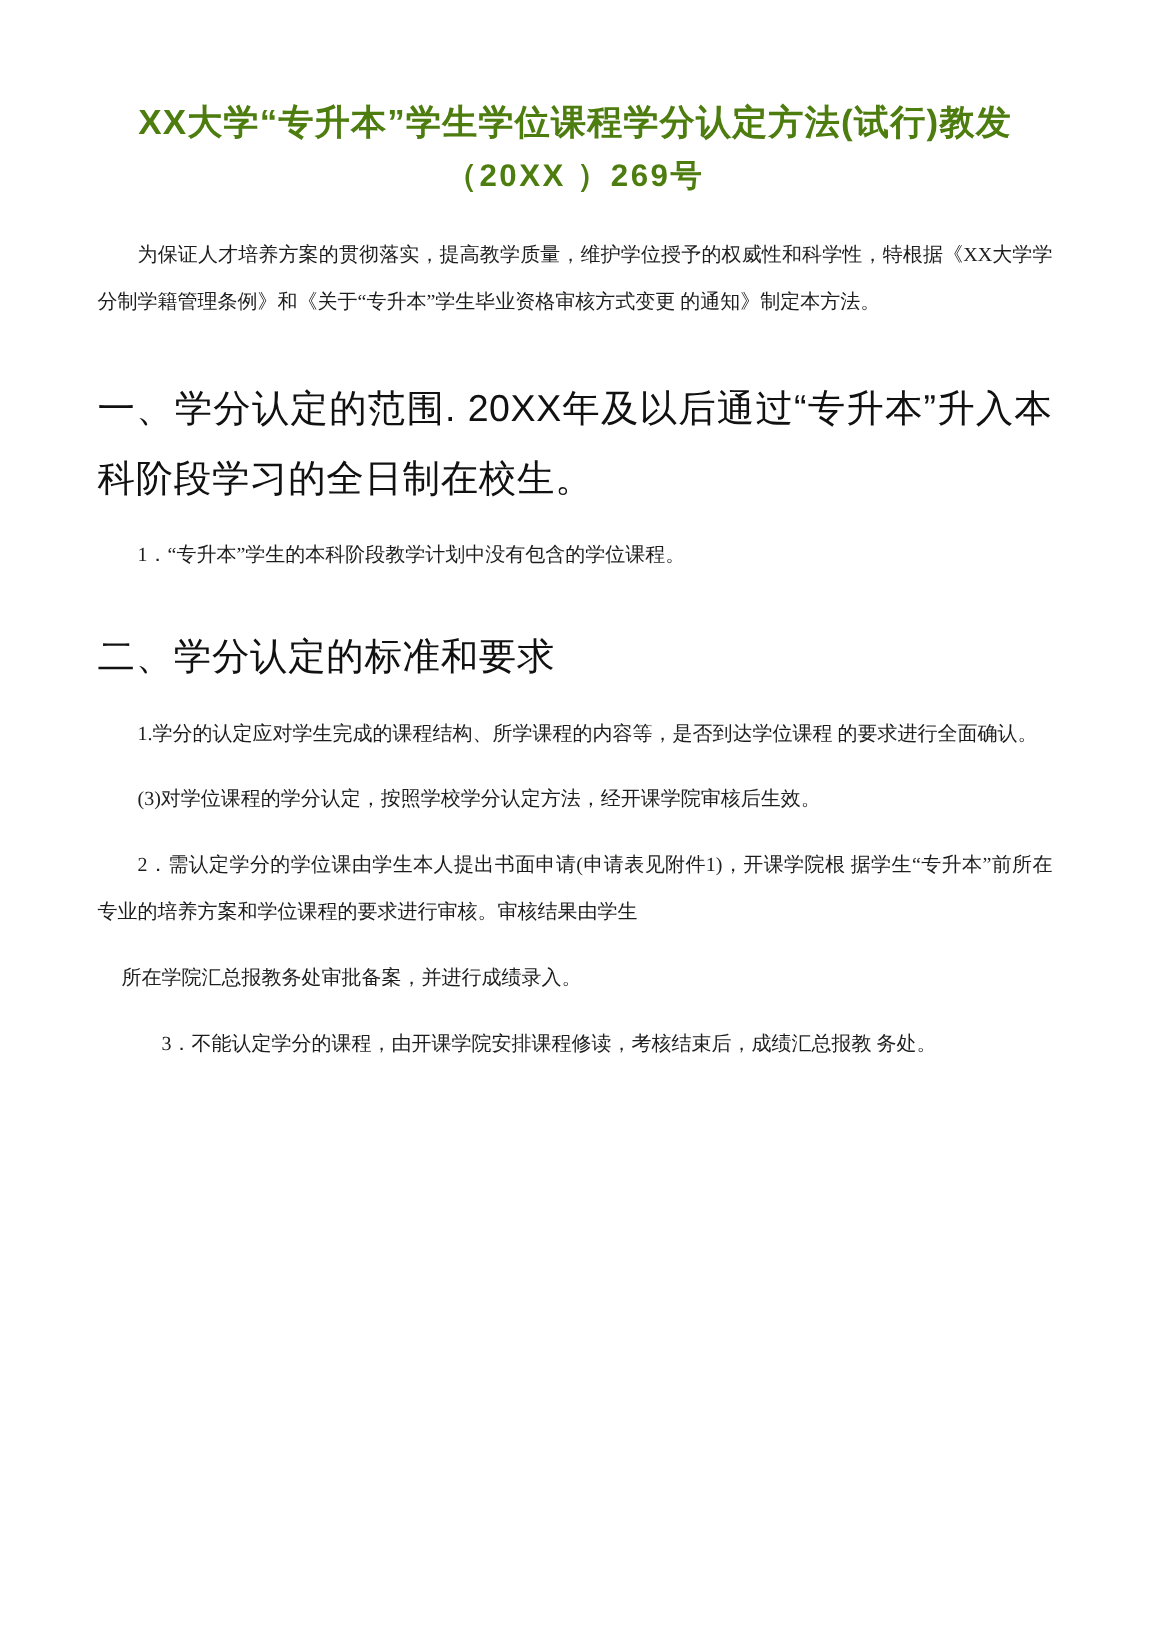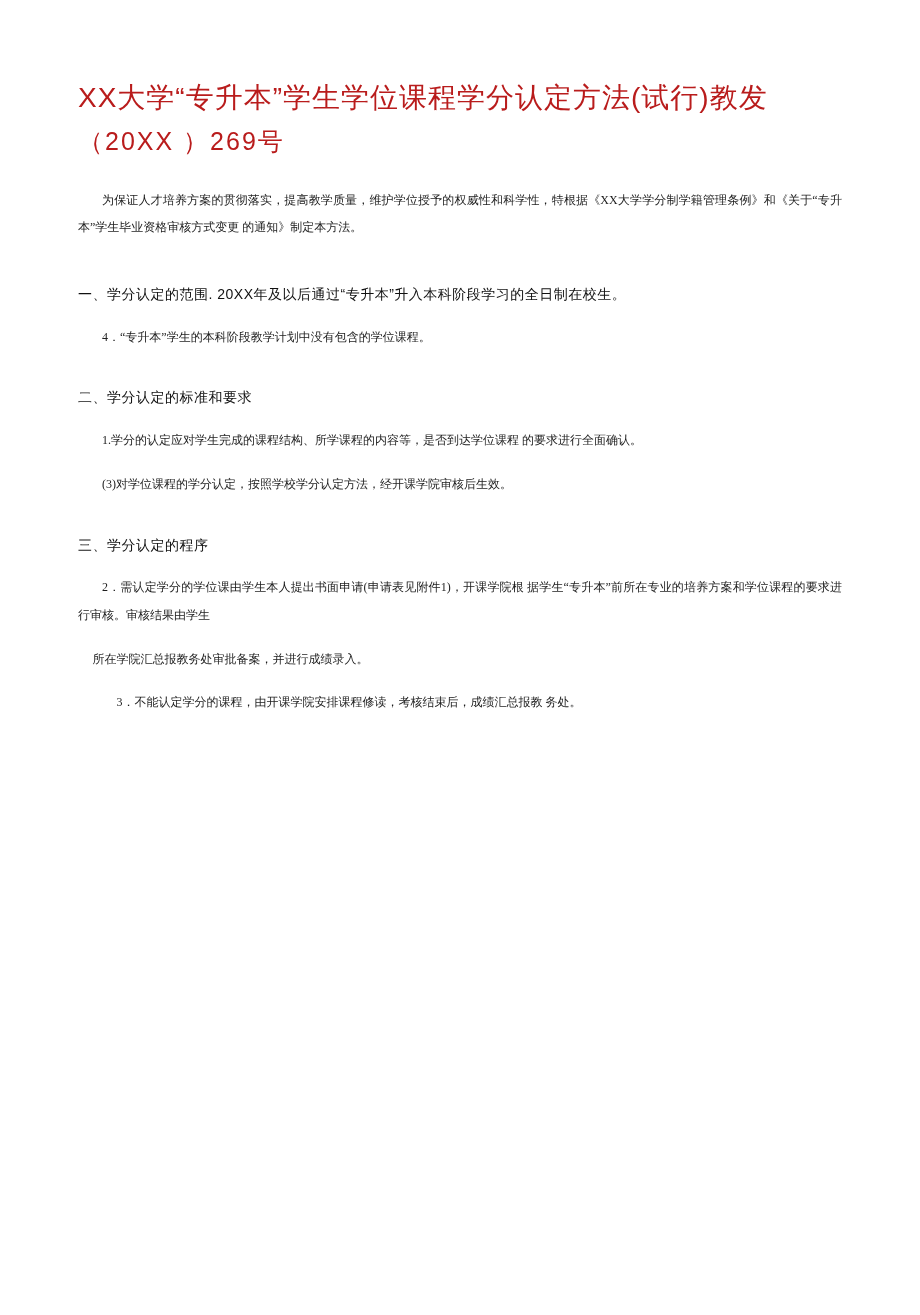--- a/index.html
+++ b/index.html
@@ -13,50 +13,51 @@
     height: 1315px;
     box-sizing: border-box;
     background: #ffffff;
     color: #1d1d1d;
     padding: 58px 78px 30px 78px;
     overflow: hidden;
     font-family: "Liberation Serif", serif;
   }
   .doc-title {
     font-family: "Liberation Sans", sans-serif;
-    font-weight: 400;
-    color: #b91c1c;
+    font-weight: 700;
+    color: #4d7c0f;
     font-size: 28px;
     line-height: 1.6;
     margin: 18px 0 0 0;
     letter-spacing: 1px;
+    text-align: center;
   }
   .doc-title .title-line {
     display: block;
   }
   .doc-title .title-line2 {
     font-size: 25px;
     letter-spacing: 2px;
   }
   .para {
-    font-size: 12px;
+    font-size: 16px;
     line-height: 2.3;
     margin: 16px 0;
     text-align: justify;
     text-indent: 2em;
     color: #1d1d1d;
   }
   .para.tight-top { margin-top: 26px; }
   .para.indent-small { text-indent: 1.2em; }
   .para.indent-large { text-indent: 3.2em; }
   .sec-heading {
     font-family: "Liberation Sans", sans-serif;
     font-weight: 500;
     color: #111111;
-    font-size: 14px;
+    font-size: 30px;
     line-height: 1.85;
     text-align: justify;
     text-indent: 0;
     margin: 34px 0 16px 0;
     letter-spacing: 0.5px;
   }
   .sec-heading.first { margin-top: 40px; }
 </style>
 </head>
 <body>
@@ -65,32 +66,31 @@
 
   <h1 class="doc-title">
     <span class="title-line">XX大学“专升本”学生学位课程学分认定方法(试行)教发</span>
     <span class="title-line title-line2">（20XX ）269号</span>
   </h1>
 
   <p class="para tight-top">为保证人才培养方案的贯彻落实，提高教学质量，维护学位授予的权威性和科学性，特根据《XX大学学分制学籍管理条例》和《关于“专升本”学生毕业资格审核方式变更 的通知》制定本方法。</p>
 
   <h2 class="sec-heading first">一、学分认定的范围. 20XX年及以后通过“专升本”升入本科阶段学习的全日制在校生。</h2>
 
-  <p class="para">4．“专升本”学生的本科阶段教学计划中没有包含的学位课程。</p>
+  <p class="para">1．“专升本”学生的本科阶段教学计划中没有包含的学位课程。</p>
 
   <h2 class="sec-heading">二、学分认定的标准和要求</h2>
 
   <p class="para">1.学分的认定应对学生完成的课程结构、所学课程的内容等，是否到达学位课程  的要求进行全面确认。</p>
 
 
 
 
   <p class="para">(3)对学位课程的学分认定，按照学校学分认定方法，经开课学院审核后生效。</p>
 
-  <h2 class="sec-heading">三、学分认定的程序</h2>
 
 
   <p class="para">2．需认定学分的学位课由学生本人提出书面申请(申请表见附件1)，开课学院根  据学生“专升本”前所在专业的培养方案和学位课程的要求进行审核。审核结果由学生</p>
 
   <p class="para indent-small">所在学院汇总报教务处审批备案，并进行成绩录入。</p>
 
   <p class="para indent-large">3．不能认定学分的课程，由开课学院安排课程修读，考核结束后，成绩汇总报教  务处。</p>
 
 </div>
 

